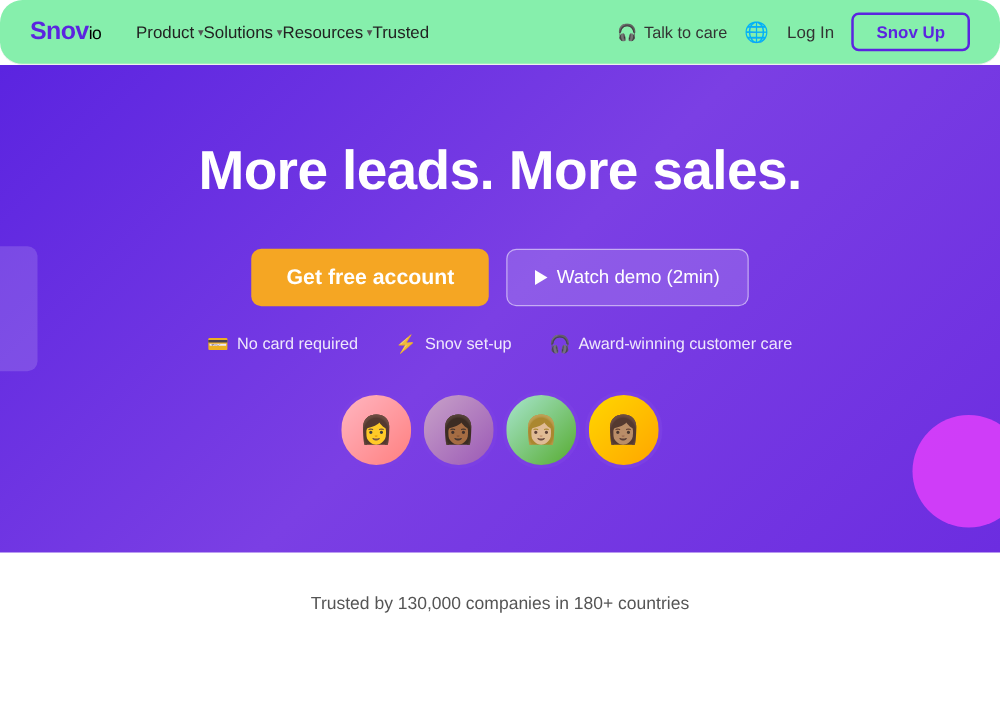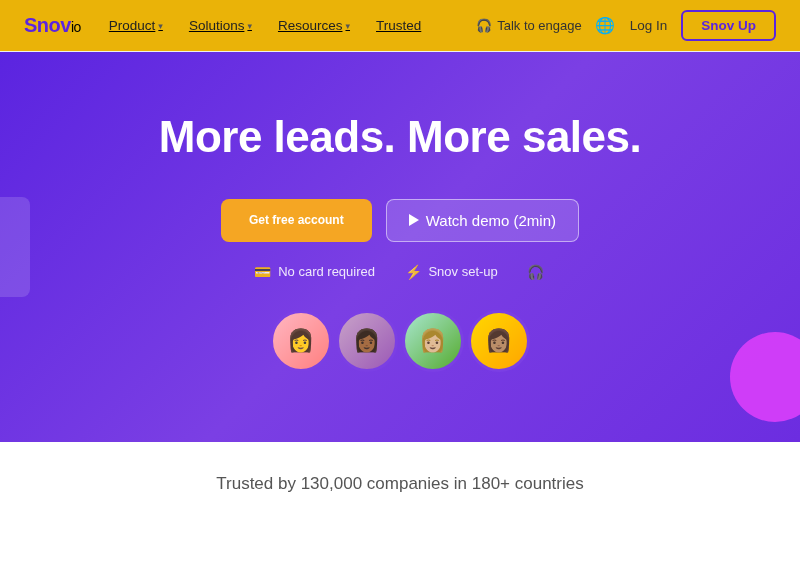--- a/index.html
+++ b/index.html
@@ -1,42 +1,42 @@
 <!DOCTYPE html>
 <html><head>
   <meta charset="utf-8">
   <style>
     * { margin: 0; padding: 0; box-sizing: border-box; }
     body { font-family: -apple-system, BlinkMacSystemFont, 'Segoe UI', sans-serif; width: 800px; overflow-x: hidden; }
 
     
     .navbar {
-      background: #eab308;
+      background: #86efac;
       display: flex;
       align-items: center;
       padding: 0 24px;
       height: 52px;
       border-bottom: 1px solid #eee;
       position: relative;
       z-index: 10;
+      border-radius: 18px;
     }
     .logo {
       font-size: 20px;
       font-weight: 700;
       color: #5b24e0;
       margin-right: 28px;
       letter-spacing: -0.5px;
     }
     .logo span { color: #000; font-weight: 400; font-size: 14px; }
     .nav-links {
       display: flex;
-      gap: 26px;
+      gap: 0;
       align-items: flex-end;
       flex: 1;
-      text-decoration: underline;
     }
     .nav-links a {
       font-size: 13.5px;
       color: #222;
       text-decoration: none;
       display: flex;
       align-items: center;
       gap: 3px;
     }
     .nav-links a .chevron { font-size: 9px; color: #555; }
@@ -122,21 +122,21 @@
       gap: 14px;
       justify-content: center;
       margin-bottom: 22px;
     }
     .btn-get-free {
       background: #f5a623;
       color: #fff;
       border: none;
       padding: 13px 28px;
       border-radius: 8px;
-      font-size: 12px;
+      font-size: 17px;
       font-weight: 600;
       cursor: pointer;
     }
     .btn-watch-demo {
       background: rgba(255,255,255,0.15);
       color: #fff;
       border: 1.5px solid rgba(255,255,255,0.5);
       padding: 12px 22px;
       border-radius: 8px;
       font-size: 15px;
@@ -194,21 +194,21 @@
     .avatar-3 { background: linear-gradient(135deg, #a8e6cf, #56ab2f); }
     .avatar-4 { background: linear-gradient(135deg, #ffd700, #ffa500); }
 
     
     .trust-section {
       background: #fff;
       padding: 32px 24px 28px;
       text-align: center;
     }
     .trust-title {
-      font-size: 17px;
+      font-size: 14px;
       color: #555;
       margin-bottom: 34px;
     }
   </style>
 </head>
 <body>
 
 <nav class="navbar">
   <div class="logo">
     Snov<span>io</span>
@@ -226,21 +226,21 @@
       <span>Resources</span>
       <span class="chevron">▾</span>
     </a>
     <a href="#">
       <span>Trusted</span>
     </a>
   </div>
   <div class="nav-right">
     <div class="talk-sales">
       <span>🎧</span>
-      <span>Talk to engage</span>
+      <span>Talk to care</span>
     </div>
     <span class="globe-icon">🌐</span>
     <a href="#" class="login-link">
       <span>Log In</span>
     </a>
     <button class="btn-signup">Snov Up</button>
   </div>
 </nav>
 
 <section class="hero">
@@ -258,20 +258,21 @@
     <span>
       <span class="icon">💳</span>
       <span>No card required</span>
     </span>
     <span>
       <span class="icon">⚡</span>
       <span>Snov set-up</span>
     </span>
     <span>
       <span class="icon">🎧</span>
+      <span>Award-winning customer care</span>
     </span>
   </div>
   <div class="avatars">
     <div class="avatar-circle avatar-1">👩</div>
     <div class="avatar-circle avatar-2">👩🏾</div>
     <div class="avatar-circle avatar-3">👩🏼</div>
     <div class="avatar-circle avatar-4">👩🏽</div>
   </div>
 </section>
 

